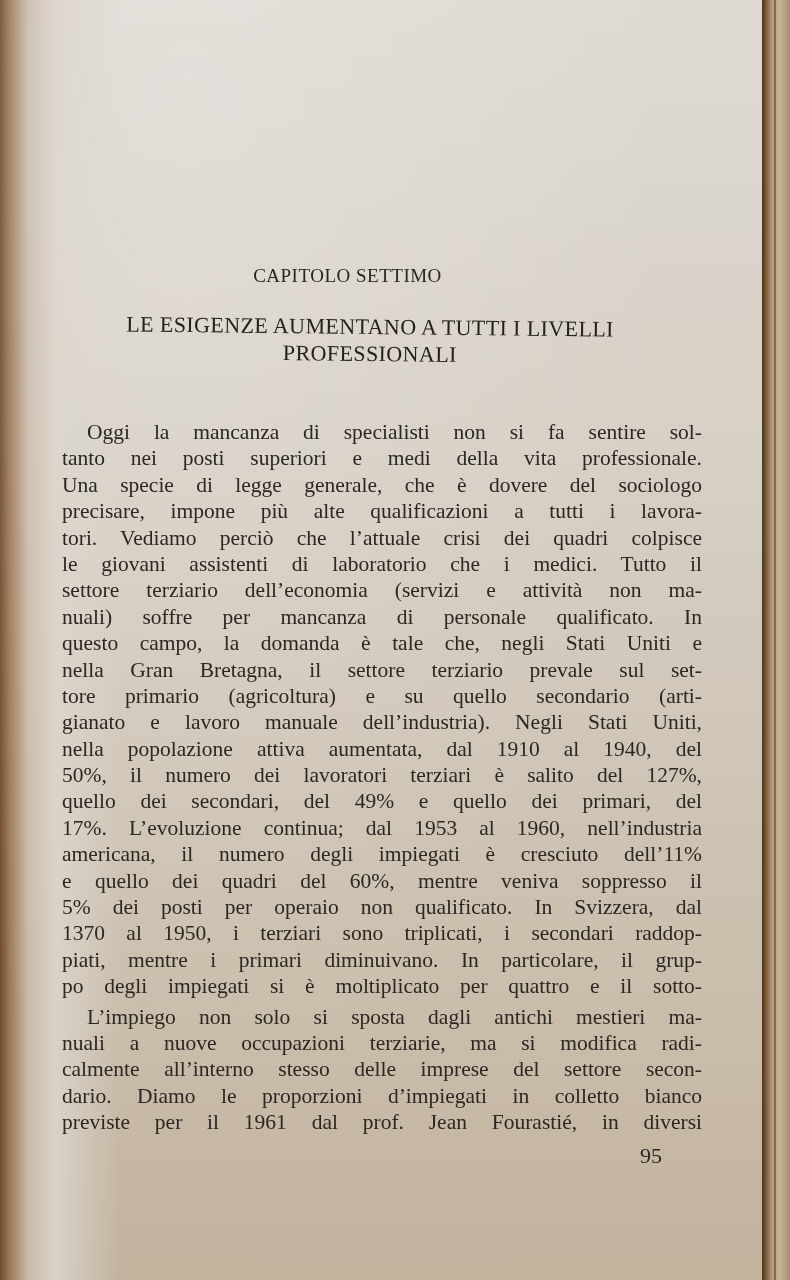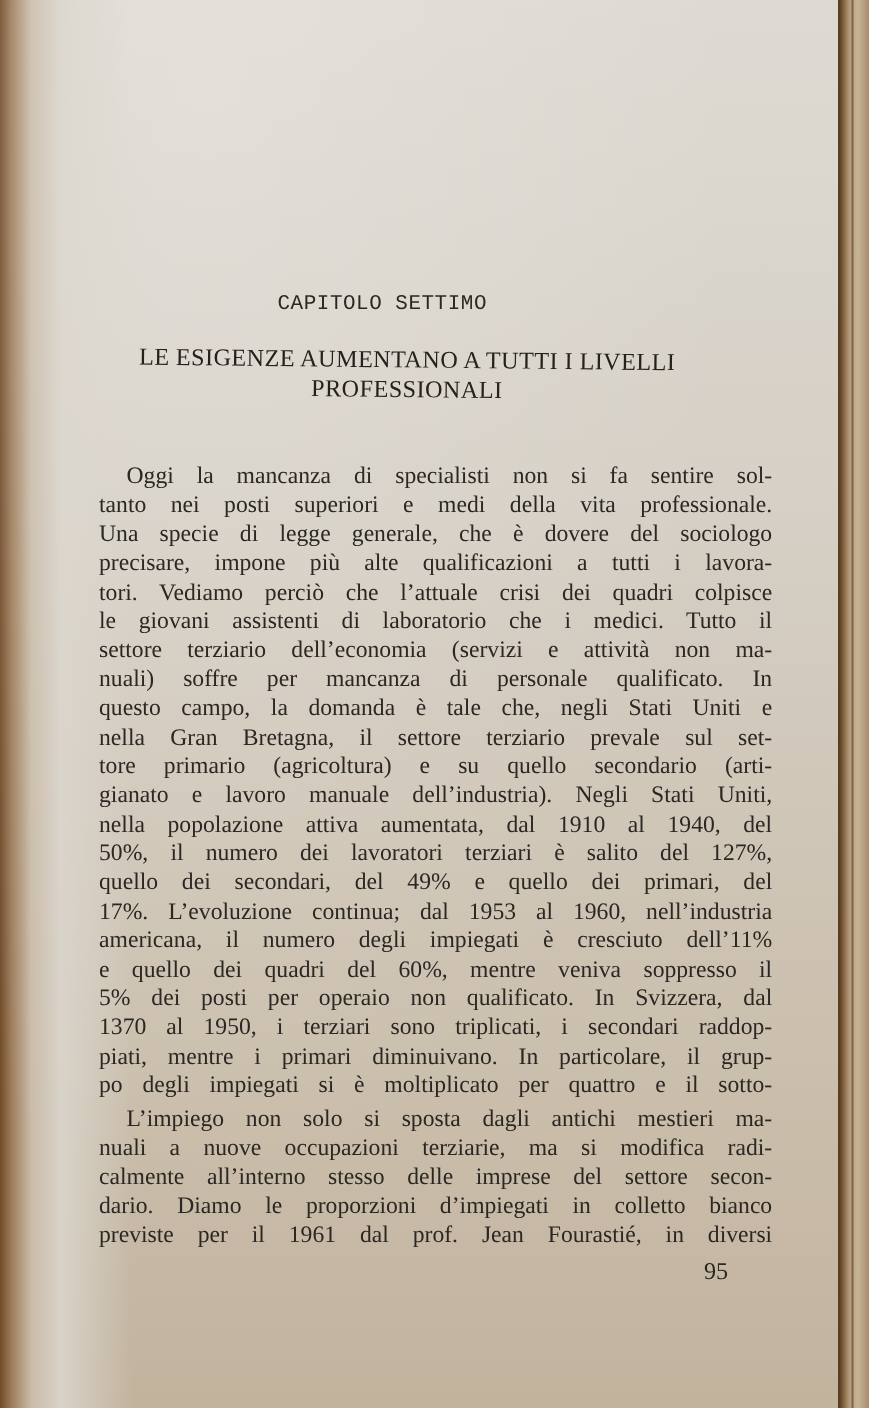--- a/index.html
+++ b/index.html
@@ -21,36 +21,35 @@
   .edge {
     position: absolute; top: 0; right: 0; width: 28px; height: 1280px;
     background: linear-gradient(90deg, #4b3318 0px, #7a5a38 4px, #b59a7a 10px, #c8b497 18px, #a88c6a 28px);
   }
   .edge2 {
     position: absolute; top: 0; right: 14px; width: 2px; height: 1280px;
     background: #5d4325; opacity: .6;
   }
   .chapter {
     position: absolute; top: 265px; left: 0; width: 695px; text-align: center;
-    font-size: 19px; letter-spacing: 0.5px; color: #2a2622; z-index: 2; font-family: Liberation Mono, monospace;
+    font-size: 19px; letter-spacing: 0.5px; color: #2a2622; z-index: 2;
   }
   .title {
     position: absolute; top: 313px; left: 50px; width: 640px; text-align: center;
     font-size: 22px; line-height: 27px; color: #25211d; letter-spacing: 0.4px;
     transform: rotate(0.6deg); z-index: 2;
   }
   .body {
     position: absolute; top: 419px; left: 62px; width: 640px; z-index: 2;
     font-size: 21.5px; line-height: 26.4px; color: #2b2723;
     font-family: "Liberation Serif", "DejaVu Serif", serif;
   }
   .line {
     display: block; white-space: nowrap; text-align: justify; text-align-last: justify;
     height: 26.4px;
-    margin-left: 28px;
   }
   .line.last { text-align-last: left; }
   .line.indent { padding-left: 25px; }
   .page-number {
     position: absolute; top: 1143px; left: 604px; font-size: 22px; color: #2b2723; z-index: 2; margin-left: 36px;
   }
 </style>
 </head>
 <body>
 

